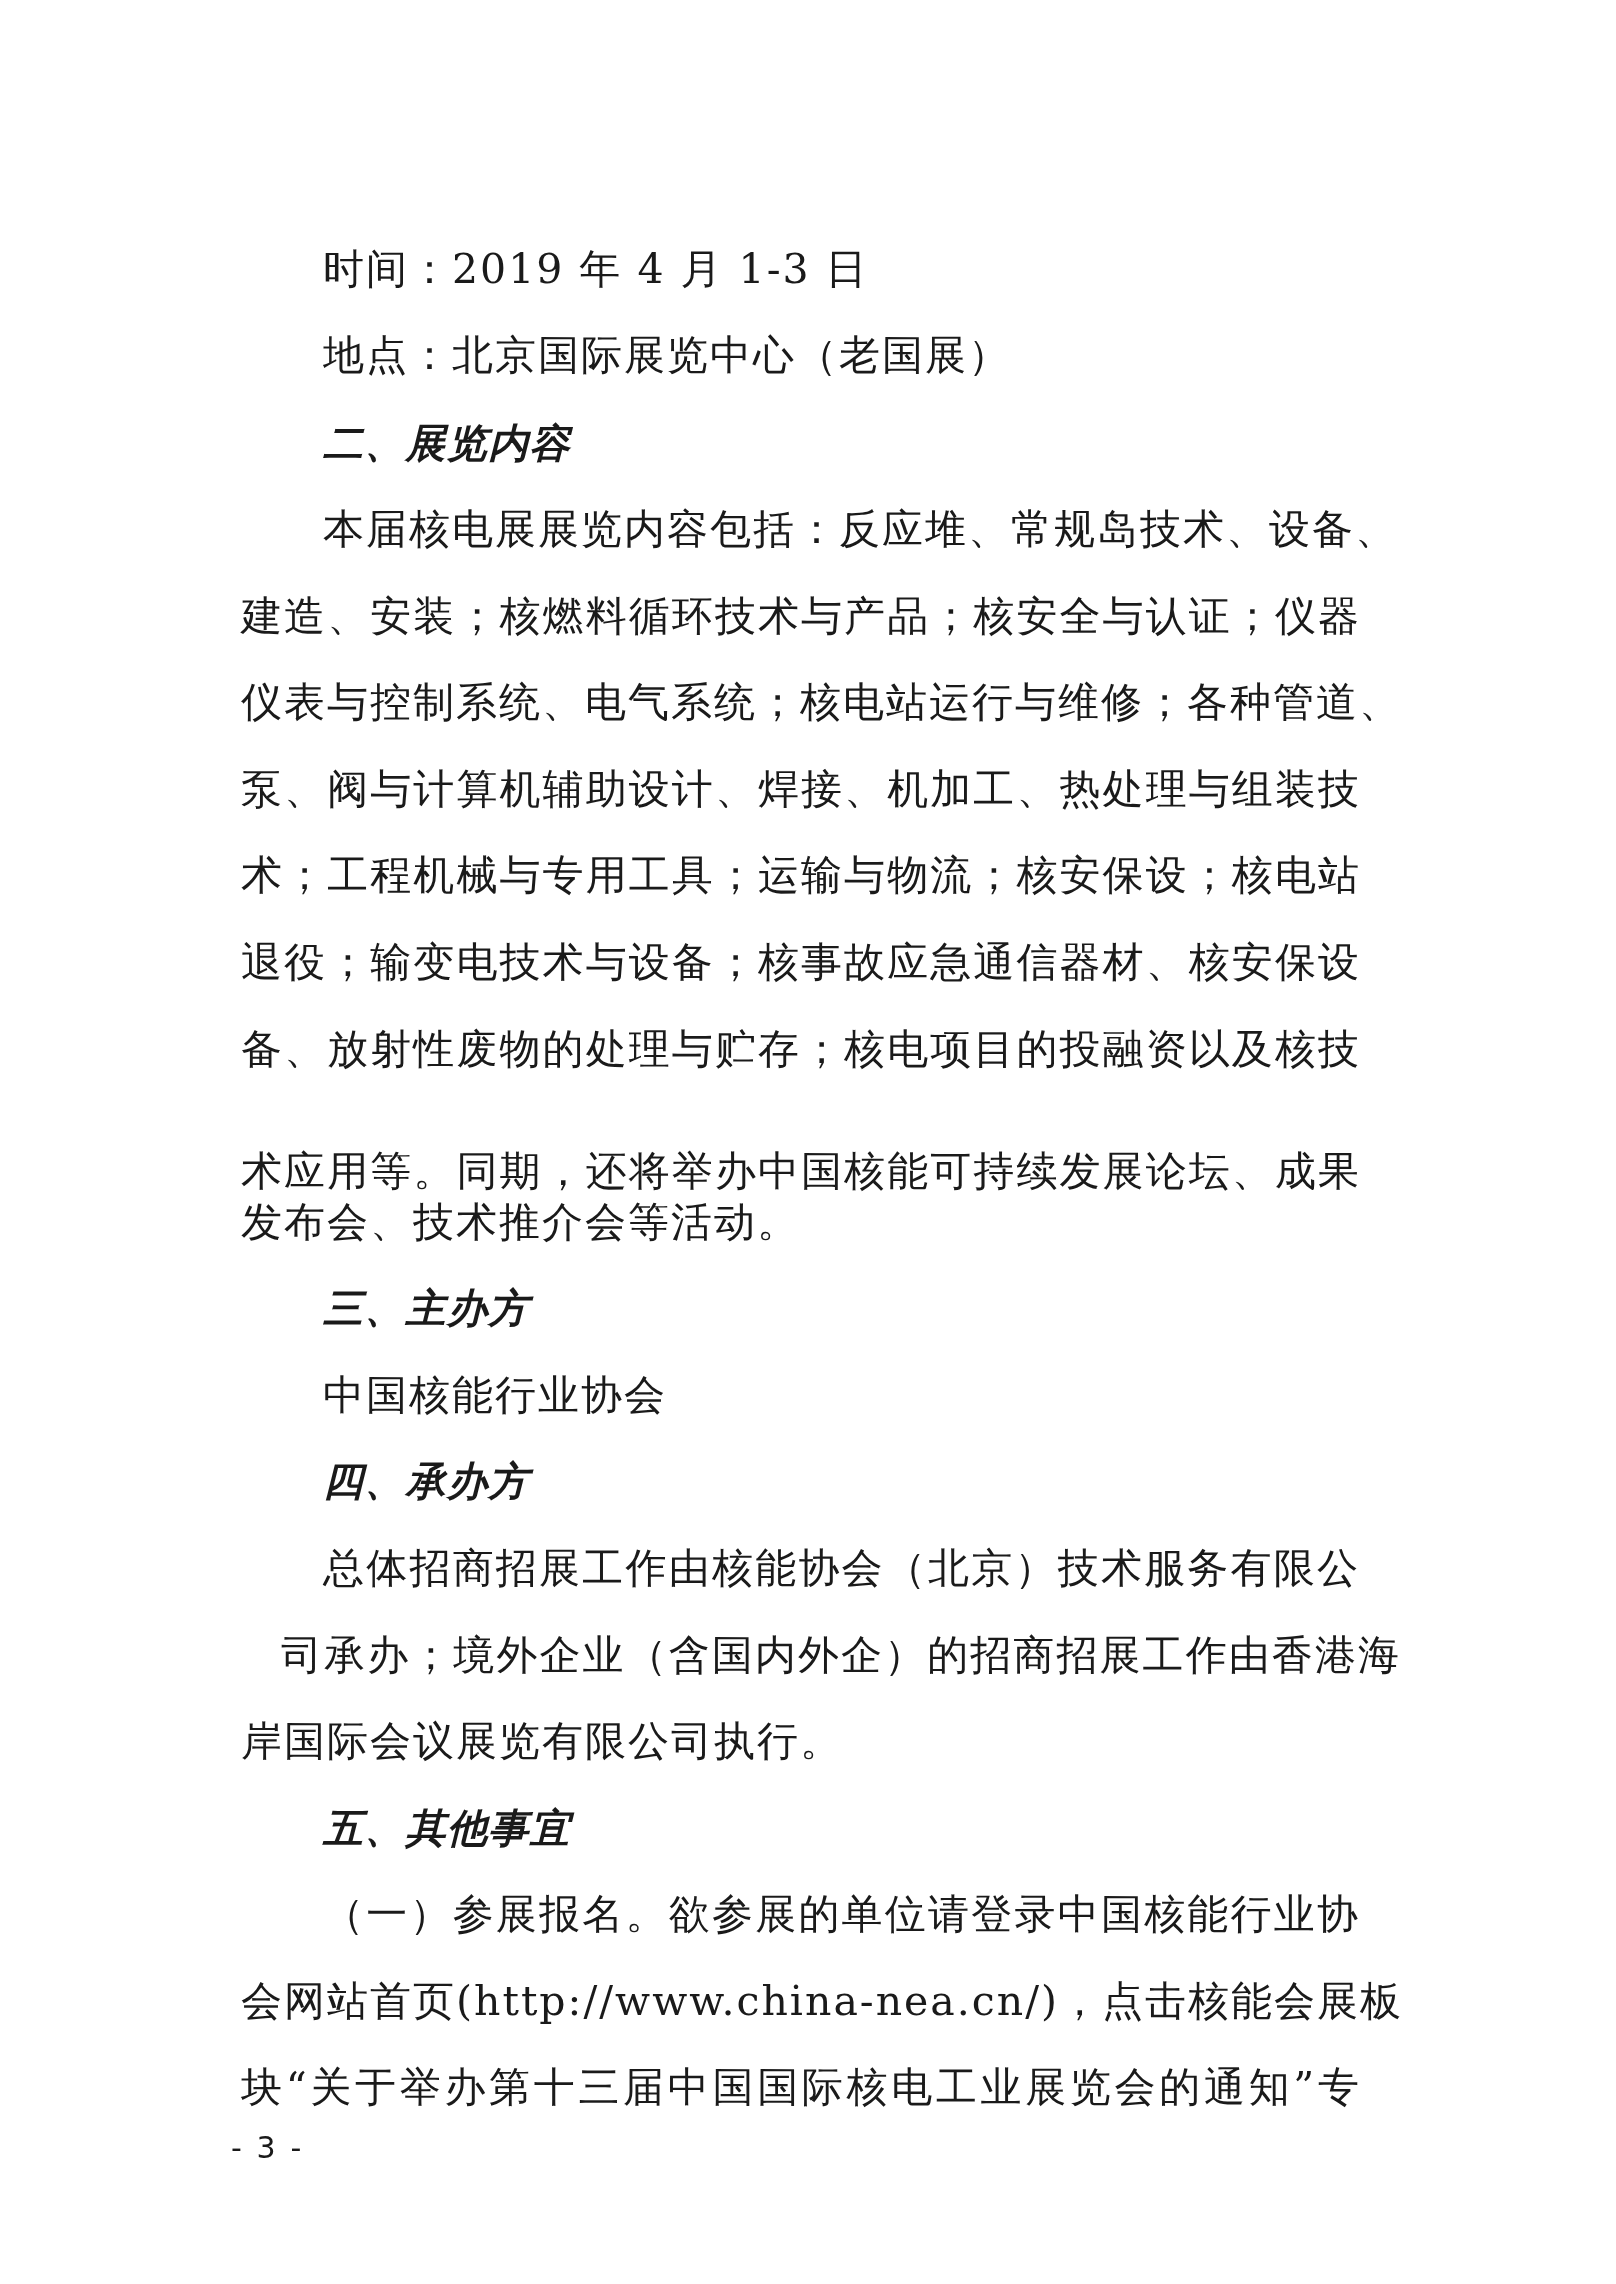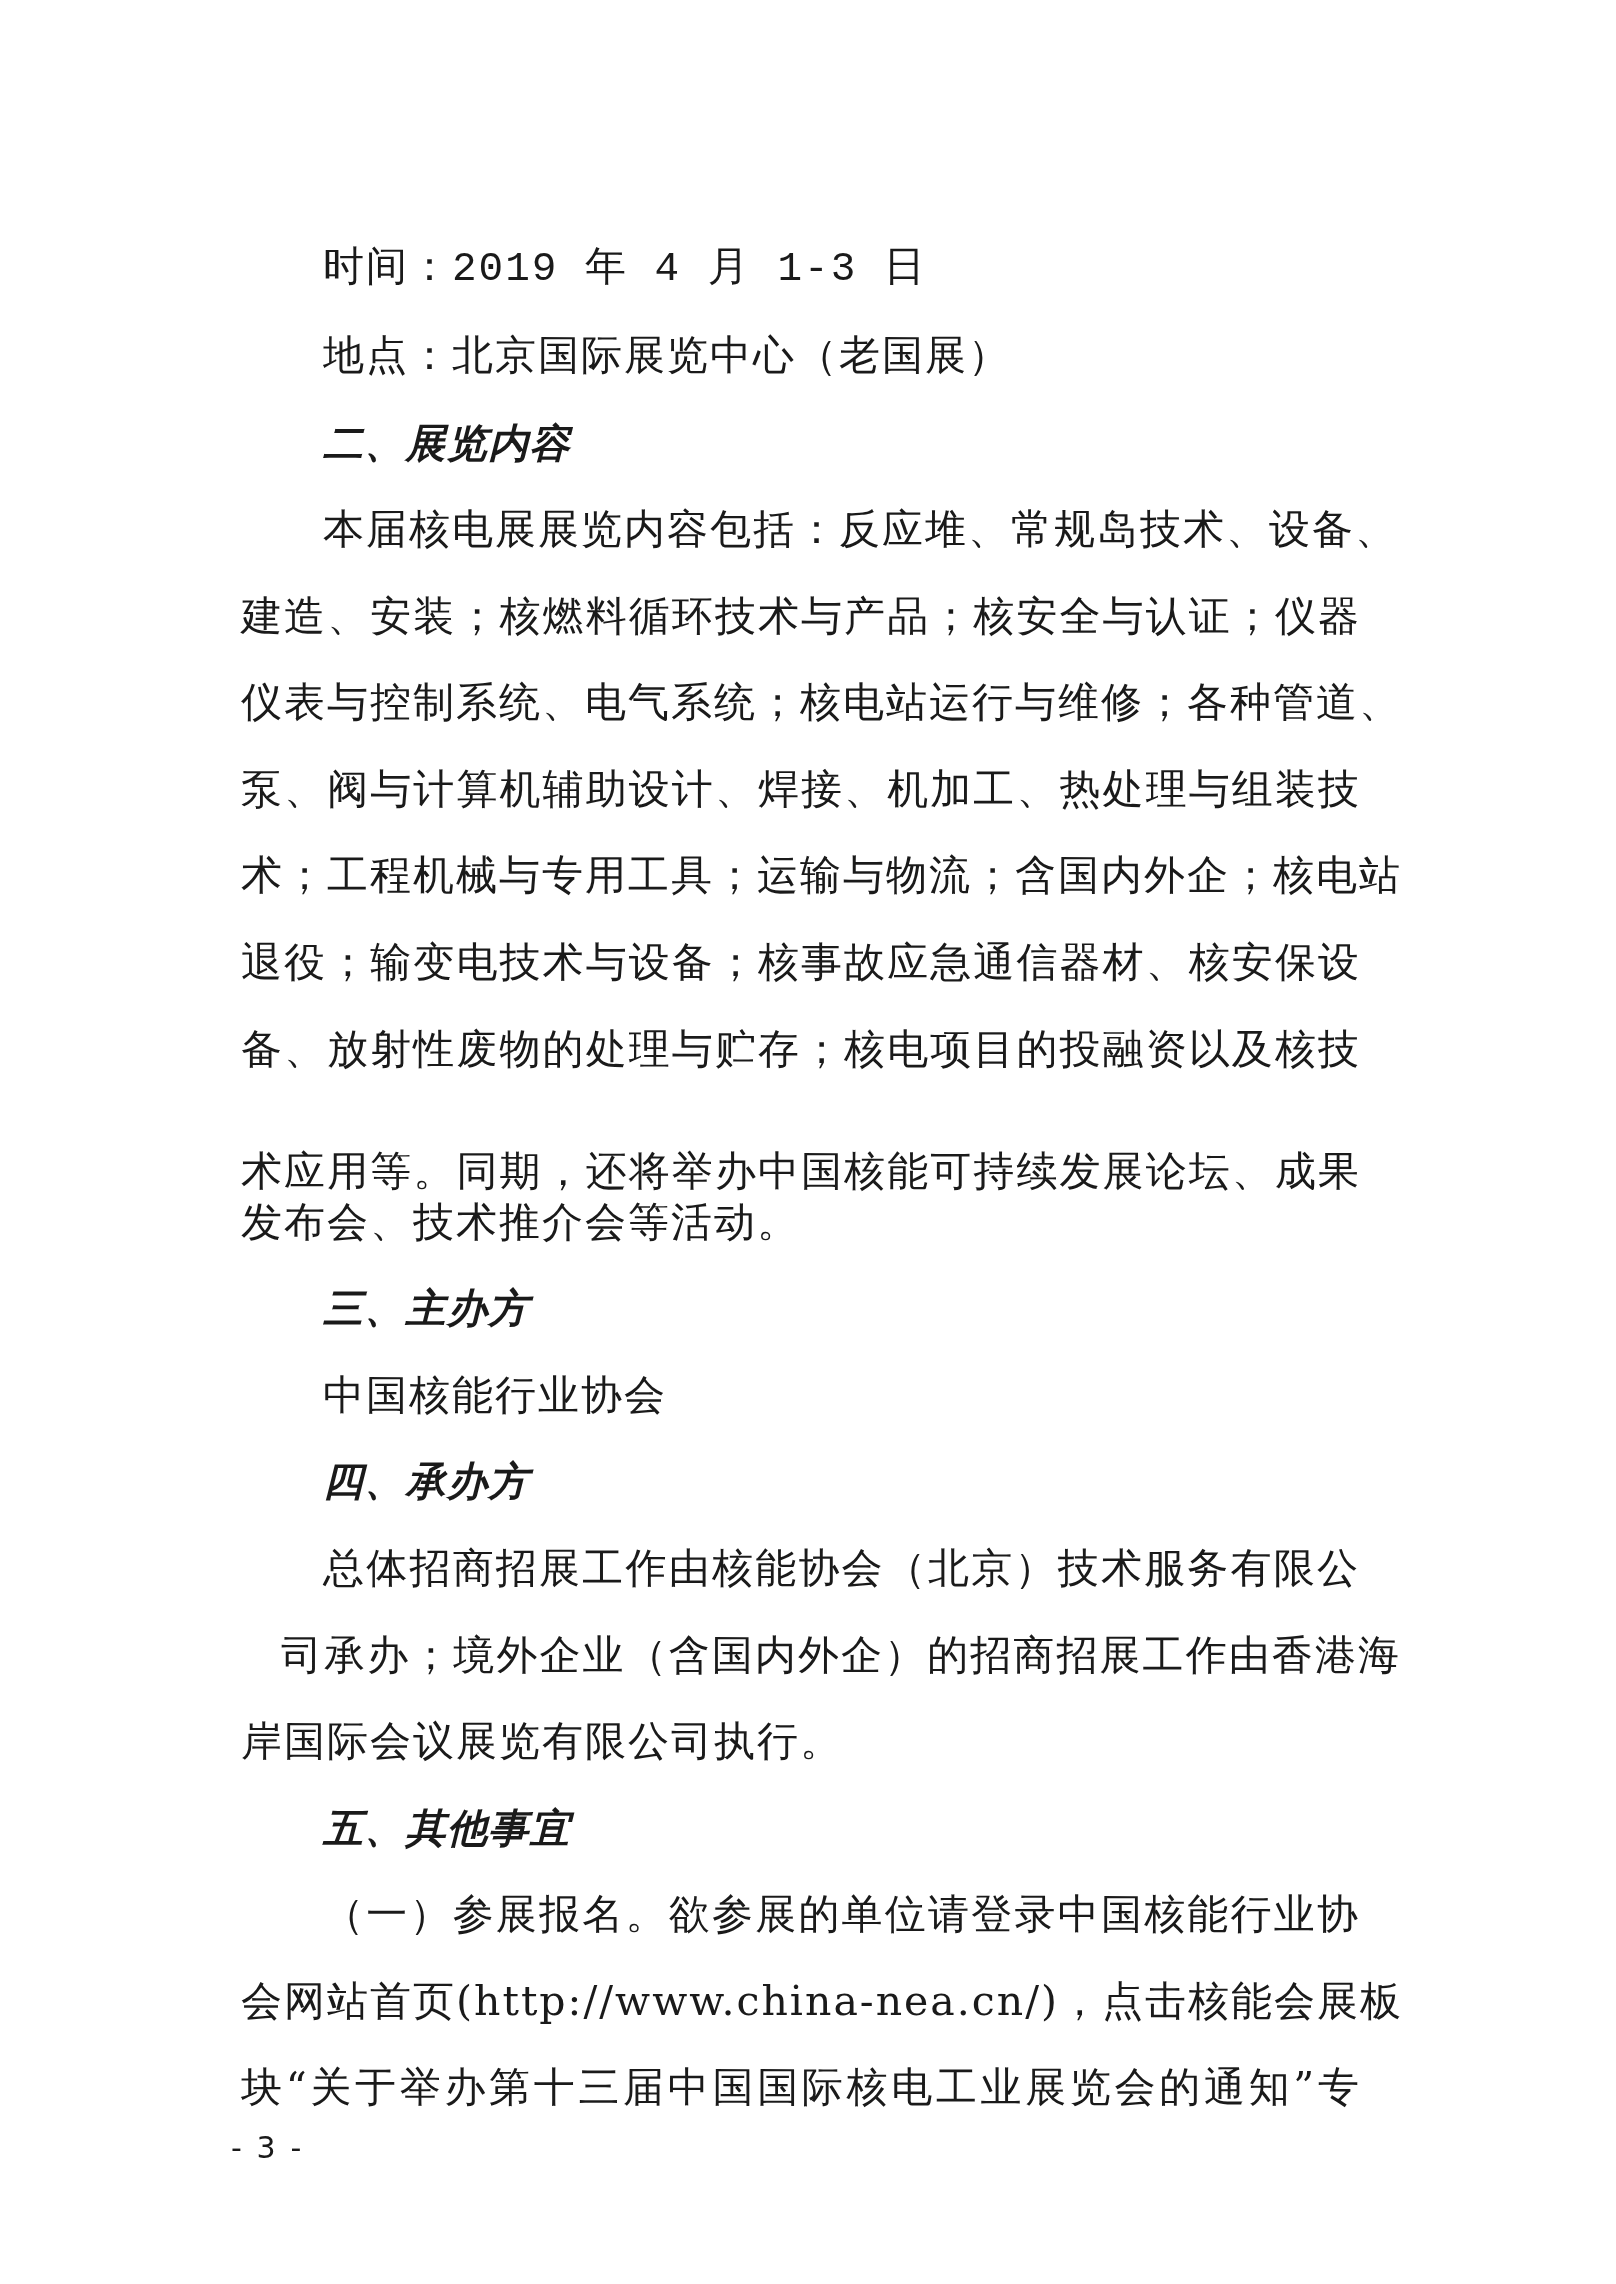--- a/index.html
+++ b/index.html
@@ -51,30 +51,30 @@
       font-size: 30px;
       line-height: 39px;
       letter-spacing: 2.6px;
     }
   </style>
 </head>
 <body>
 
 <div class="page">
 
-  <div class="line indent" style="top:243px;font-family:Liberation Mono, monospace;">时间：2019 年 4 月 1-3 日</div>
+  <div class="line indent" style="top:243px;">时间：2019 年 4 月 1-3 日</div>
   <div class="line indent" style="top:329px;">地点：北京国际展览中心（老国展）</div>
 
   <div class="line indent heading" style="top:417px;">二、展览内容</div>
 
   <div class="line indent justify" style="width:1037px; top:503px;">本届核电展展览内容包括：反应堆、常规岛技术、设备、</div>
   <div class="line justify" style="top:590px;">建造、安装；核燃料循环技术与产品；核安全与认证；仪器</div>
   <div class="line justify" style="top:676px;">仪表与控制系统、电气系统；核电站运行与维修；各种管道、</div>
   <div class="line justify" style="top:763px;">泵、阀与计算机辅助设计、焊接、机加工、热处理与组装技</div>
-  <div class="line justify" style="top:849px;">术；工程机械与专用工具；运输与物流；含国内外企；核电站</div>
+  <div class="line justify" style="top:849px;">术；工程机械与专用工具；运输与物流；核安保设；核电站</div>
   <div class="line justify" style="top:936px;">退役；输变电技术与设备；核事故应急通信器材、核安保设</div>
   <div class="line justify" style="top:1023px;">备、放射性废物的处理与贮存；核电项目的投融资以及核技</div>
   <div class="line justify" style="top:1109px;margin-top:36px;">术应用等。同期，还将举办中国核能可持续发展论坛、成果</div>
   <div class="line" style="top:1196px;">发布会、技术推介会等活动。</div>
 
   <div class="line indent heading" style="top:1282px;">三、主办方</div>
   <div class="line indent" style="top:1369px;">中国核能行业协会</div>
 
   <div class="line indent heading" style="top:1455px;">四、承办方</div>
   <div class="line indent justify" style="width:1037px; top:1542px;">总体招商招展工作由核能协会（北京）技术服务有限公</div>

